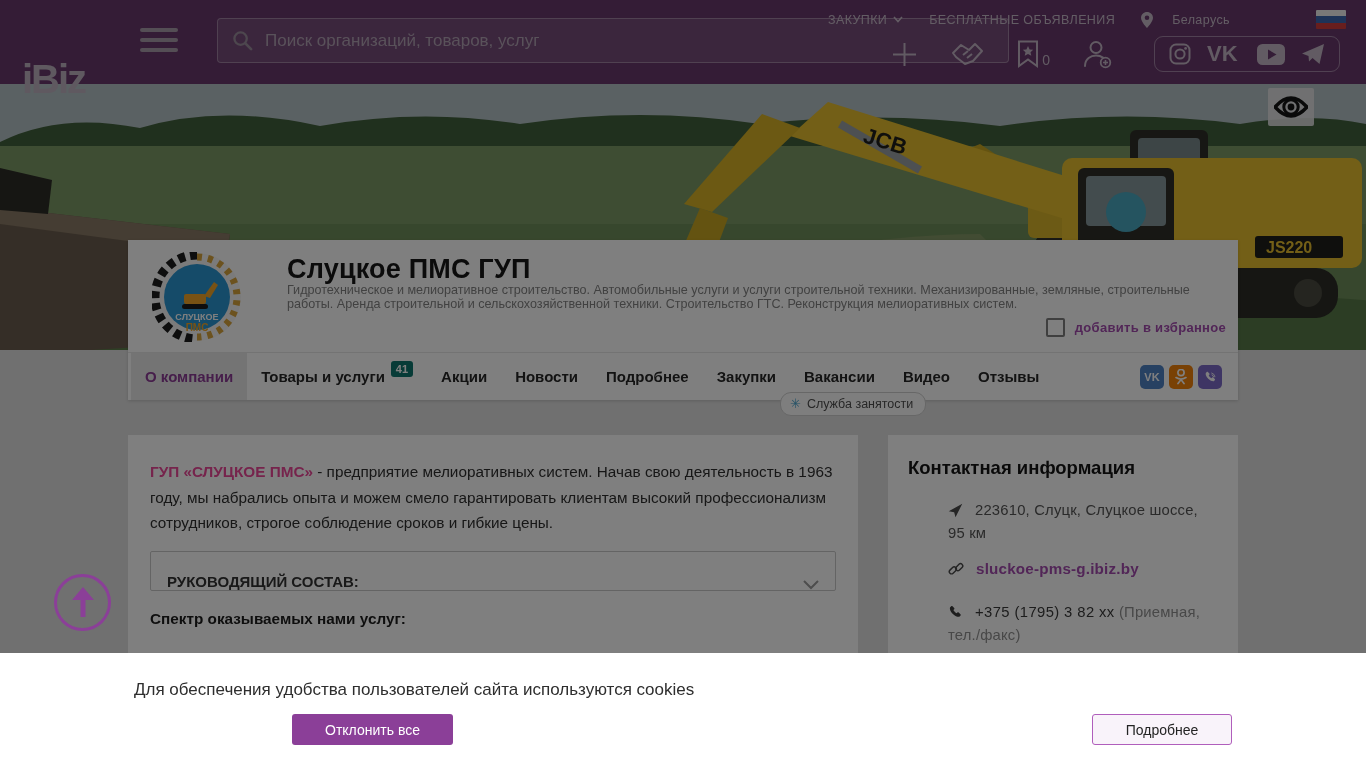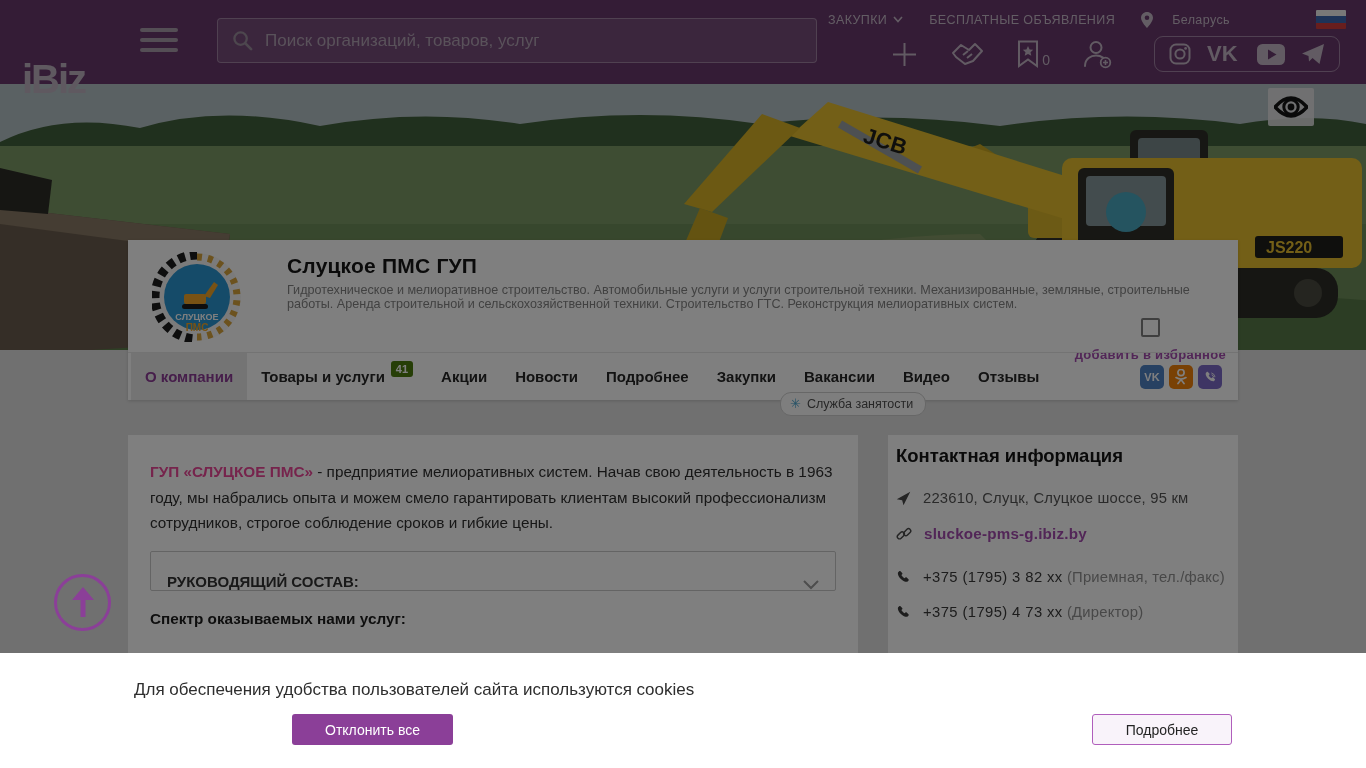--- a/index.html
+++ b/index.html
@@ -4,21 +4,21 @@
 <style>
   html,body{margin:0;padding:0;background:#555;}
   *{box-sizing:border-box;font-family:"Liberation Sans","DejaVu Sans",sans-serif;}
   .page{position:relative;width:1366px;height:768px;overflow:hidden;background:#e0e0e0;}
 
   
   .header{position:absolute;top:0;left:0;width:1366px;height:84px;background:#68386c;z-index:3;}
   .logo{position:absolute;left:22px;top:16px;font-size:40px;font-weight:800;color:#beb2c0;letter-spacing:-2px;margin-top:41px;}
   .burger{position:absolute;left:140px;top:28px;width:38px;height:28px;cursor:pointer;}
   .burger span{display:block;height:4px;background:#a99cab;border-radius:2px;margin-bottom:6px;}
-  .search{position:absolute;left:217px;top:18px;width:600px;height:45px;background:rgba(255,255,255,0.10);
+  .search{position:absolute;left:217px;top:18px;width:792px;height:45px;background:rgba(255,255,255,0.10);
           border:1px solid rgba(255,255,255,0.30);border-radius:4px;display:flex;align-items:center;padding:0 14px;}
   .search svg{flex:0 0 auto;margin-right:10px;}
   .search input{flex:1;background:transparent;border:none;outline:none;font-size:17px;color:#e7dce8;}
   .search input::placeholder{color:#b3a4b5;}
   .topnav{position:absolute;right:20px;top:10px;display:flex;align-items:center;gap:26px;
           color:#c7bac9;font-size:12.5px;letter-spacing:.4px;white-space:nowrap;}
   .topnav .geo{display:flex;align-items:center;gap:19px;}
   .flag{width:30px;height:19px;margin-left:60px;border-radius:1px;overflow:hidden;display:flex;flex-direction:column;}
   .flag i{flex:1;}
   .iconrow{position:absolute;right:26px;top:36px;display:flex;align-items:center;gap:32px;}
@@ -29,51 +29,51 @@
 
   
   .hero{position:absolute;top:84px;left:0;width:1366px;height:266px;z-index:1;overflow:hidden;}
   .eyebtn{position:absolute;left:1268px;top:4px;width:46px;height:38px;background:rgba(228,228,228,0.9);
           display:flex;align-items:center;justify-content:center;border-radius:2px;}
 
   
   .card{position:absolute;left:128px;top:240px;width:1110px;background:#fff;z-index:10;box-shadow:0 1px 3px rgba(0,0,0,.15);}
   .card-head{position:relative;height:112px;}
   .clogo{position:absolute;left:24px;top:12px;}
-  .cname{position:absolute;left:159px;top:14px;font-size:21px;font-weight:bold;color:#161616;letter-spacing:.2px;text-align:center;}
+  .cname{position:absolute;left:159px;top:14px;font-size:27px;font-weight:bold;color:#161616;letter-spacing:.2px;text-align:center;}
   .cdesc{position:absolute;left:159px;top:44px;width:932px;font-size:12.6px;line-height:13.5px;color:#838383;}
-  .fav{position:absolute;right:12px;top:78px;display:flex;align-items:center;gap:10px;cursor:pointer;flex-direction:column;}
+  .fav{position:absolute;right:12px;top:78px;display:flex;align-items:center;gap:10px;cursor:pointer;}
   .fav .box{width:19px;height:19px;border:2px solid #7e7e7e;border-radius:2px;background:#fff;}
   .fav .lbl{color:#a44caf;font-weight:bold;font-size:13px;letter-spacing:.3px;}
   .tabs{display:flex;align-items:stretch;height:48px;border-top:1px solid #e6e6e6;padding-left:3px;position:relative;}
   .tab{display:flex;align-items:center;padding:0 14px;font-size:15px;font-weight:bold;color:#272727;cursor:pointer;white-space:nowrap;}
   .tab.active{background:#e9e9e9;color:#8d3c96;}
-  .tab .badge{margin-left:6px;transform:translateY(-8px);background:#4d7c0f;color:#fff;font-size:11px;
+  .tab .badge{margin-left:6px;transform:translateY(-8px);background:#0f766e;color:#fff;font-size:11px;
               font-weight:bold;padding:2px 5px;border-radius:3px;}
   .tabsocial{position:absolute;right:16px;top:12px;display:flex;gap:5px;}
   .sq{width:24px;height:24px;border-radius:5px;display:flex;align-items:center;justify-content:center;
       color:#fff;font-size:11px;font-weight:bold;cursor:pointer;}
   .sq.vk{background:#4f82c4;}
   .sq.ok{background:#f2820a;}
   .sq.viber{background:#7d6bc8;}
   .tooltip{position:absolute;left:780px;top:392px;z-index:12;background:#fdfdfd;border:1px solid #cfcfcf;
            border-radius:11px;padding:3px 12px 4px 9px;font-size:12.5px;color:#4e4e4e;display:flex;align-items:center;gap:6px;}
   .tooltip .ast{color:#4aa3cc;font-size:13px;}
 
   
   .about{position:absolute;left:128px;top:435px;width:730px;height:300px;background:#fff;z-index:5;padding:24px 22px;}
   .about p{margin:0;font-size:15.3px;line-height:25.5px;color:#2f2f2f;}
   .about p b{color:#ec4899;}
   .collapse{margin-top:15px;height:40px;border:1px solid #c9c9c9;border-radius:2px;display:flex;
             align-items:flex-end;padding:0 16px;cursor:pointer;}
   .collapse .ct{font-size:15px;font-weight:bold;color:#333;flex:1;}
   .services{margin-top:19px;font-size:15.3px;font-weight:bold;color:#1d1d1d;}
-  .contacts{position:absolute;left:888px;top:435px;width:350px;height:300px;background:#fff;z-index:5;padding:8px;}
+  .contacts{position:absolute;left:888px;top:435px;width:350px;height:300px;background:#fff;z-index:5;padding:20px;}
   .contacts h2{margin:2px 0 0;font-size:18.5px;font-weight:bold;color:#141414;}
-  .crow{margin-top:20px;font-size:14.8px;color:#555;line-height:23px;letter-spacing:.2px;}
+  .crow{margin-top:20px;font-size:14.8px;color:#555;line-height:23px;letter-spacing:.2px;margin-left:40px;}
   .crow svg{vertical-align:-3px;margin-right:12px;}
   .site{color:#a44caf;font-weight:bold;font-size:15.2px;}
   .pnum{color:#3a3a3a;letter-spacing:.4px;}
   .pnote{color:#909090;}
   .crow.tight{margin-top:12px;}
 
   
   .scrolltop{position:absolute;left:54px;top:574px;width:57px;height:57px;border:3px solid #8b3f98;
              border-radius:50%;z-index:45;display:flex;align-items:center;justify-content:center;cursor:pointer;background:transparent;}
   .overlay{position:absolute;inset:0;background:rgba(0,0,0,0.5);z-index:40;}

